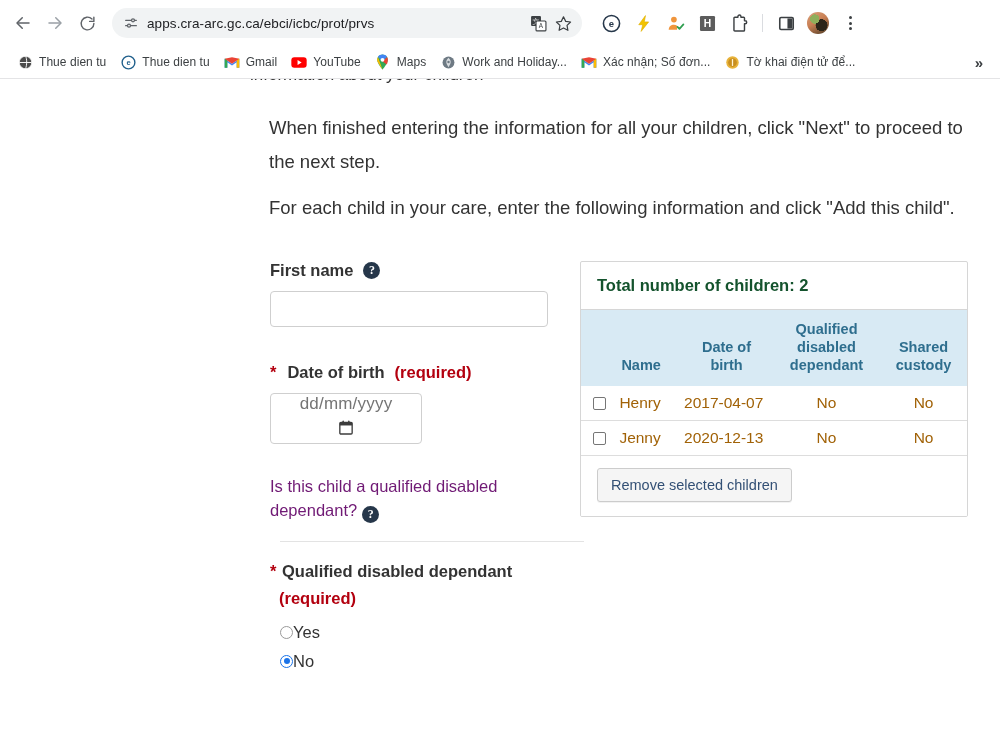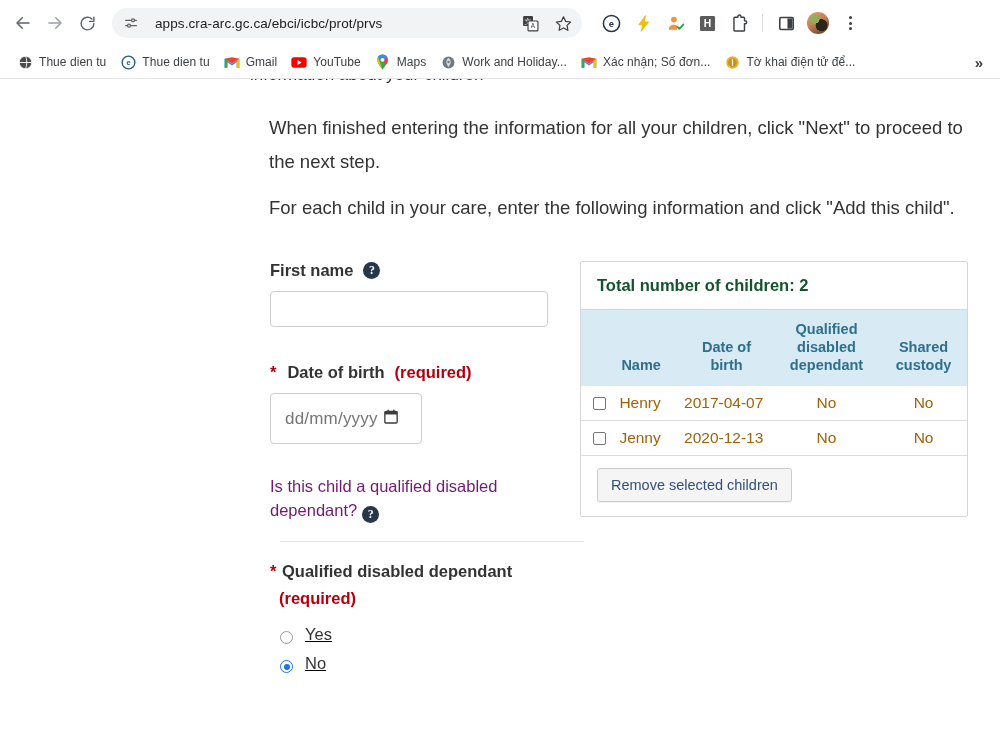--- a/index.html
+++ b/index.html
@@ -35,21 +35,21 @@
   #omnibox {
     flex: 0 0 auto;
     width: 470px;
     height: 30px;
     margin-left: 8px;
     background: #f1f3f4;
     border-radius: 16px;
     display: flex;
     align-items: center;
     padding: 0 10px 0 11px;
-    gap: 16px;
+    gap: 8px;
   }
   #omnibox-url {
     flex: 1 1 auto;
     font-size: 13.5px;
     color: #202124;
     white-space: nowrap;
     overflow: hidden;
     letter-spacing: .1px;
   }
   .omni-icon { flex: 0 0 auto; display: flex; align-items: center; }
@@ -201,20 +201,21 @@
   .date-input {
     width: 152px;
     height: 51px;
     border: 1px solid #cfcfcf;
     border-radius: 4px;
     background: #ffffff;
     display: flex;
     align-items: center;
     padding: 0 14px;
     gap: 6px;
+    flex-direction: column;
   }
   .date-placeholder {
     font-size: 17px;
     color: #757575;
     letter-spacing: .2px;
   }
 
   .spacer-36 { height: 36px; }
   .spacer-30 { height: 30px; }
 
@@ -241,25 +242,24 @@
     color: #333333;
     line-height: 27px;
     margin-bottom: 8px;
     text-indent: -9px;
     padding-left: 9px;
     max-width: 272px;
   }
 
   .radio-row {
     display: flex;
-    align-items: flex-end;
-    gap: 12px;
+    align-items: center;
+    gap: 0;
     margin: 5px 0 5px 10px;
     height: 24px;
-    text-decoration: underline;
   }
   .radio {
     width: 13px; height: 13px;
     border-radius: 50%;
     border: 1px solid #9a9a9a;
     background: #ffffff;
     flex: 0 0 auto;
     position: relative;
   }
   .radio.checked {

